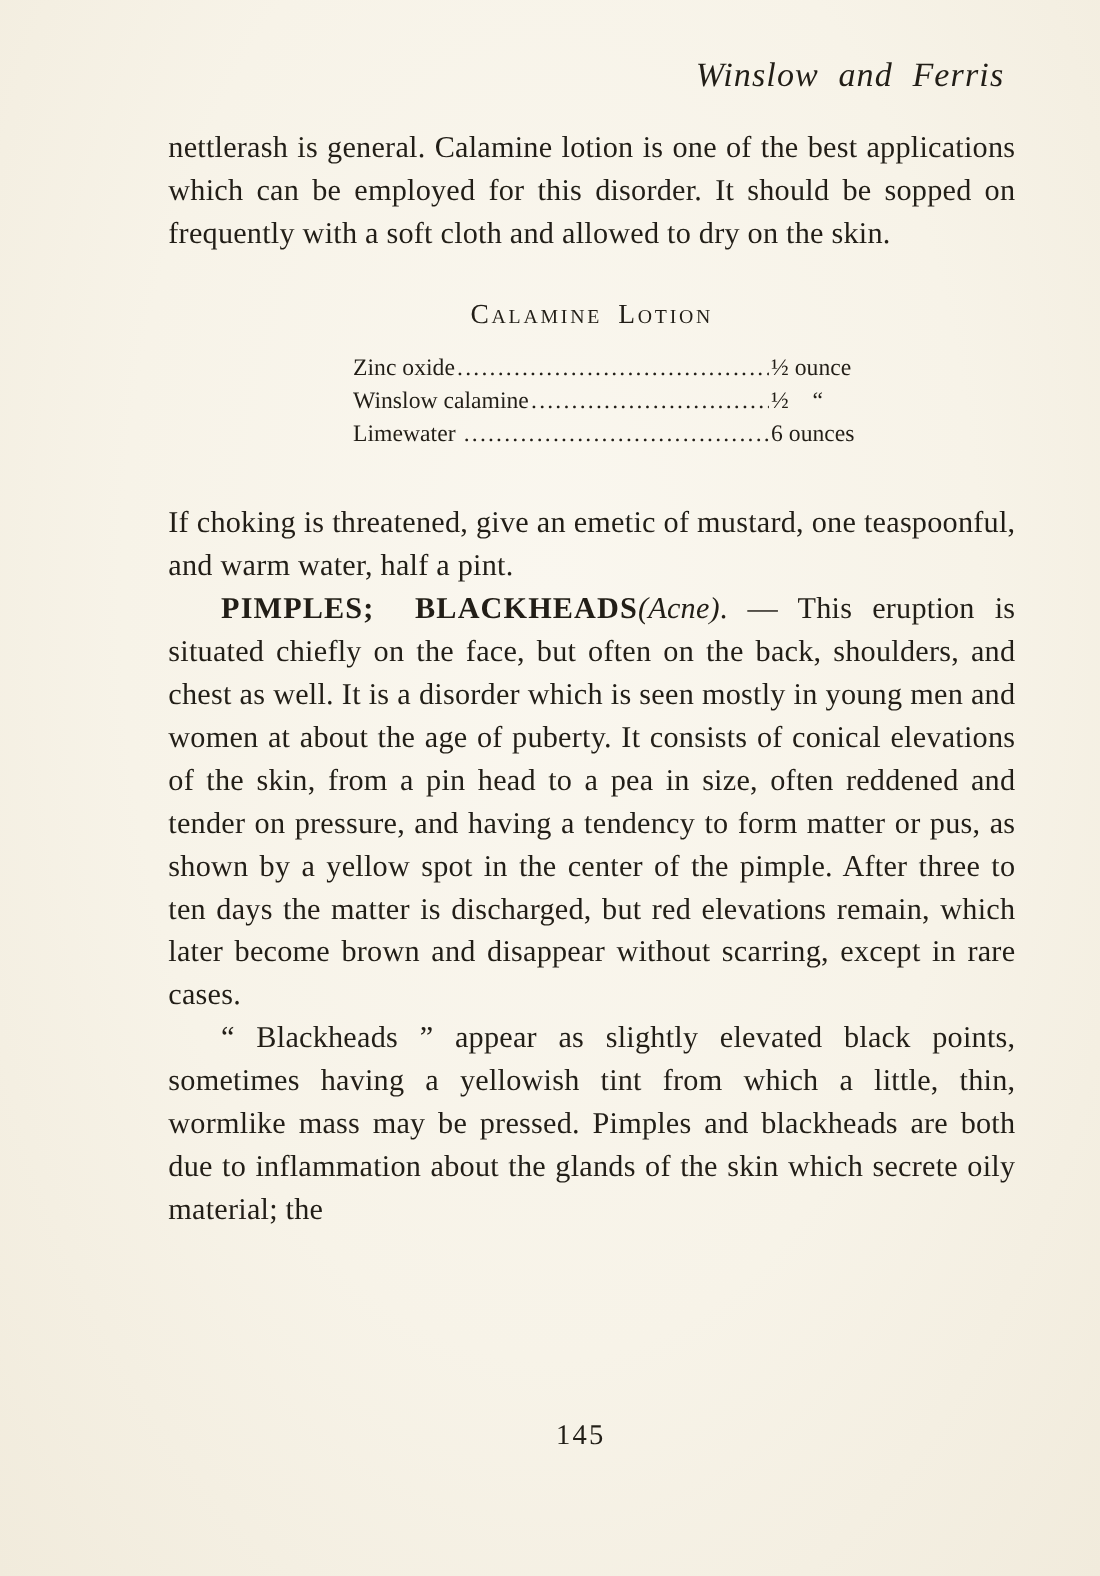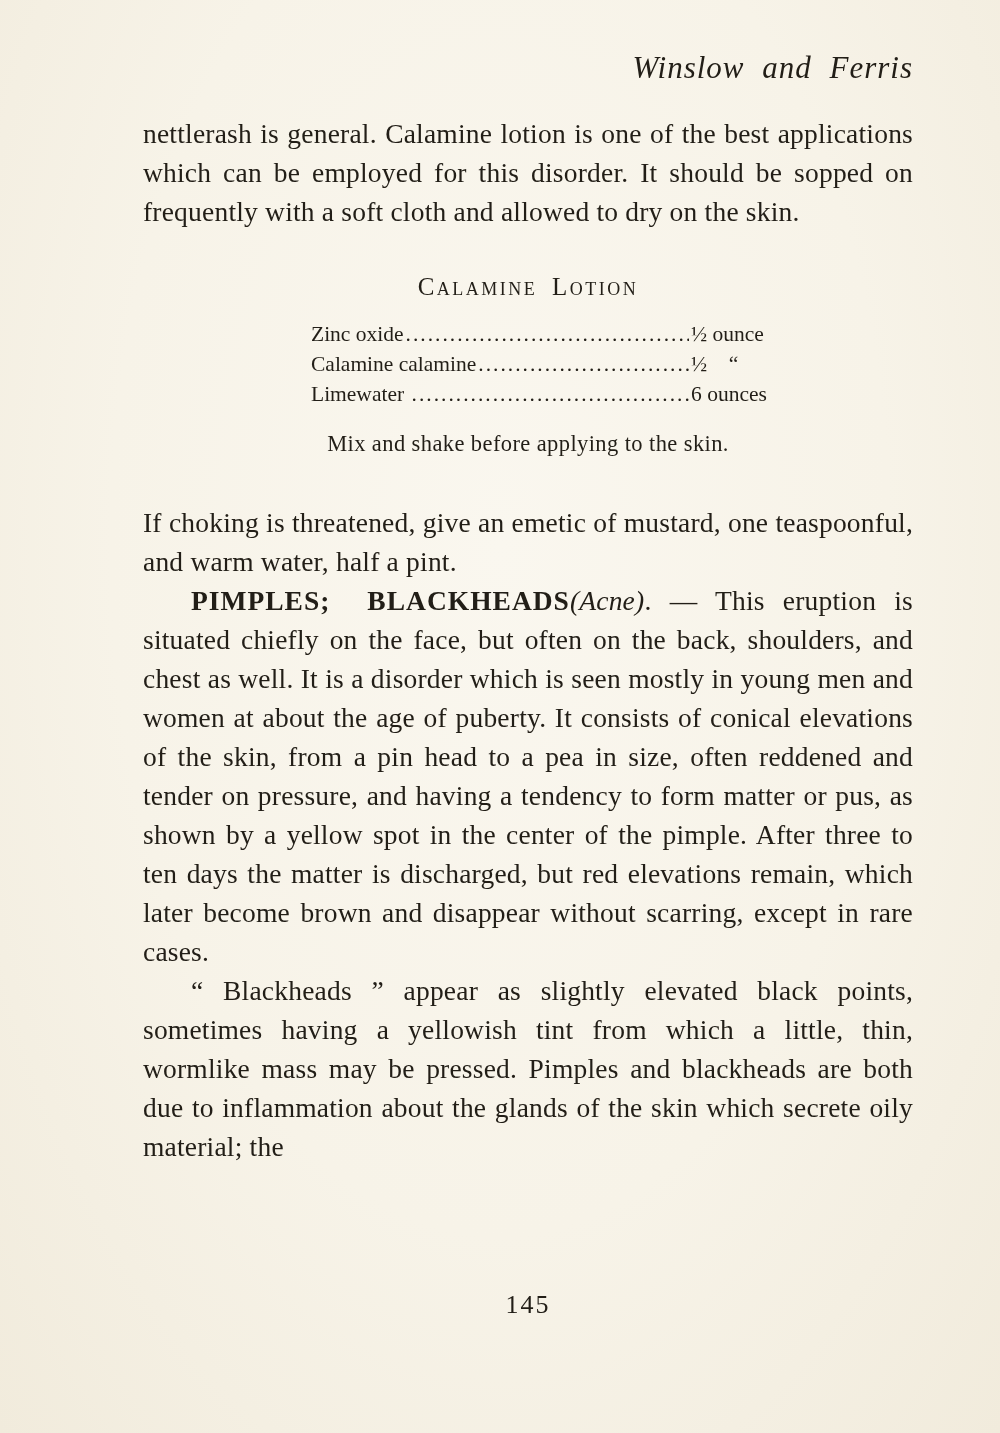--- a/index.html
+++ b/index.html
@@ -23,21 +23,21 @@
     text-align: right;
     font-style: italic;
     font-size: 31px;
     letter-spacing: 1px;
     word-spacing: 9px;
   }
 
   .text-column {
     position: absolute;
     top: 114px;
-    left: 143px;
+    left: 153px;
     width: 770px;
   }
 
   .para {
     margin: 0;
     font-size: 27.5px;
     line-height: 39px;
     text-align: justify;
     letter-spacing: 0.2px;
   }
@@ -112,34 +112,33 @@
 
       <div class="recipe-rows">
 
         <div class="recipe-row">
           <span class="ing-name">Zinc oxide</span>
           <span class="leader">........................................</span>
           <span class="ing-amount">½ ounce</span>
         </div>
 
         <div class="recipe-row">
-          <span class="ing-name">Calamine calamine</span>
+          <span class="ing-name">Winslow calamine</span>
           <span class="leader">........................................</span>
           <span class="ing-amount">½    “</span>
         </div>
 
         <div class="recipe-row">
           <span class="ing-name">Limewater </span>
           <span class="leader">........................................</span>
           <span class="ing-amount">6 ounces</span>
         </div>
 
       </div>
 
-      <div class="recipe-note">Mix and shake before applying to the skin.</div>
     </div>
 
     <p class="para">If choking is threatened, give an emetic of mustard, one teaspoonful, and warm water, half a pint.</p>
 
     <p class="para indent"><span class="bold">PIMPLES;  BLACKHEADS</span><span class="italic">(Acne)</span><span>. — This eruption is situated chiefly on the face, but often on the back, shoulders, and chest as well.  It is a disorder which is seen mostly in young men and women at about the age of puberty.  It consists of conical elevations of the skin, from a pin head to a pea in size, often reddened and tender on pressure, and having a tendency to form matter or pus, as shown by a yellow spot in the center of the pimple.  After three to ten days the matter is discharged, but red elevations remain, which later become brown and disappear without scarring, except in rare cases.</span></p>
 
     <p class="para indent">“ Blackheads ” appear as slightly elevated black points, sometimes having a yellowish tint from which a little, thin, wormlike mass may be pressed.  Pimples and blackheads are both due to inflammation about the glands of the skin which secrete oily material; the</p>
 
   </div>
 

